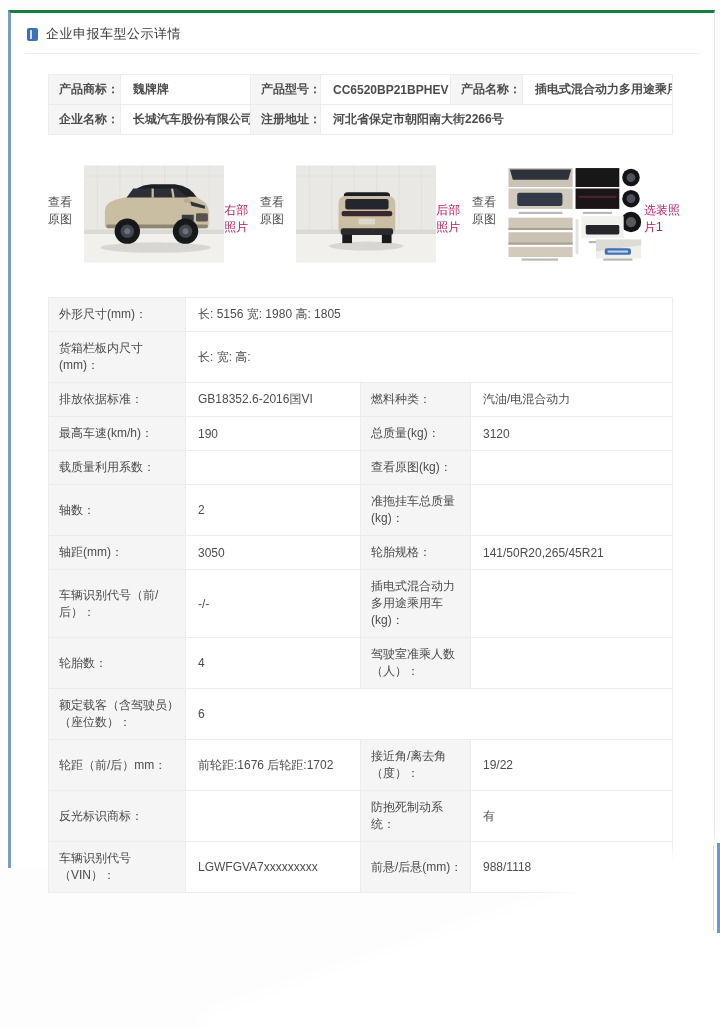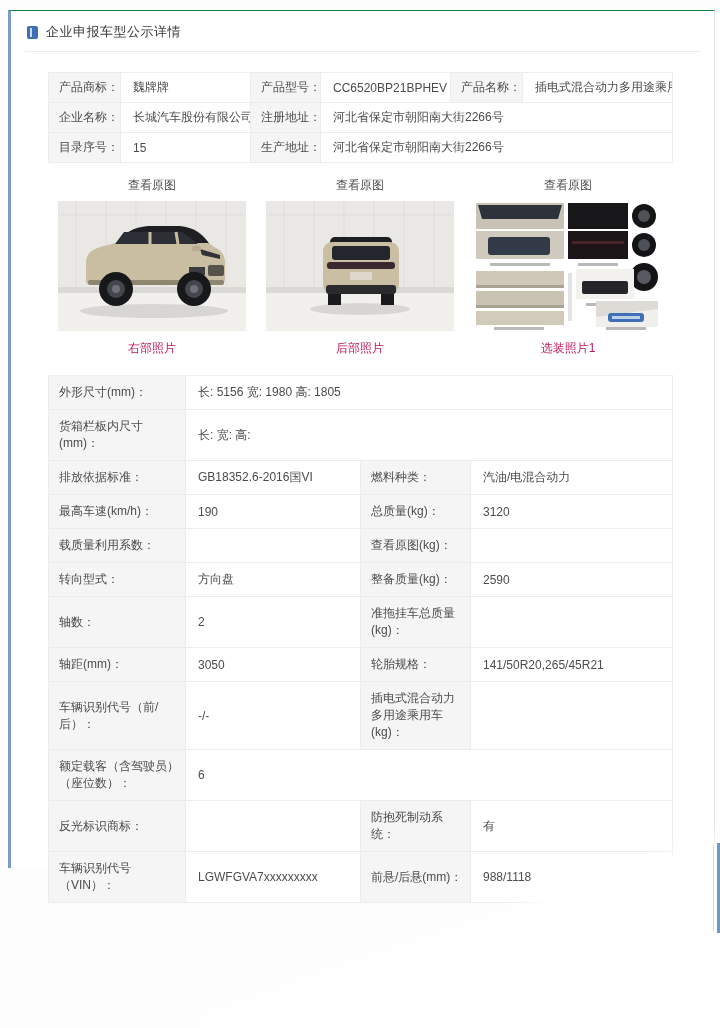--- a/index.html
+++ b/index.html
@@ -5,21 +5,21 @@
   html,body{margin:0;padding:0;}
   body{
     width:720px;height:1028px;position:relative;overflow:hidden;
     background:#fdfdfd;
     font-family:"Liberation Sans","DejaVu Sans",sans-serif;
     -webkit-font-smoothing:antialiased;
   }
   .card{
     position:absolute;left:8px;top:10px;width:707px;height:858px;
     background:#fff;
-    border-top:1px solid #15803d;
+    border-top:3px solid #15803d;
     border-left:3px solid #7b9cc4;
     border-right:1px solid #e3e3e3;
     box-sizing:border-box;
   }
   .hd{display:flex;align-items:center;gap:8px;padding:12px 16px 10px 16px;}
   .doc-icon{
     display:inline-block;width:11px;height:13px;background:#3f6fb5;border-radius:2px;
     position:relative;flex:0 0 auto;
   }
   .doc-icon::after{
@@ -30,26 +30,26 @@
   .content{padding:20px 0 0 37px;}
 
   table{border-collapse:collapse;table-layout:fixed;}
   td{font-size:12px;color:#4c4c4c;border:1px solid #ececec;vertical-align:middle;
      overflow:hidden;white-space:nowrap;}
   td.wrap{white-space:normal;}
   .lbl{background:#f5f5f5;padding:6px 4px 6px 10px;}
   .val{background:#fff;padding:6px 4px 6px 12px;margin-top:12px;}
 
   table.info{width:624px;}
-  table.info td{height:15px;}
+  table.info td{height:15px;font-weight:bold;}
   table.spec{width:624px;margin-top:18px;}
   table.spec td{padding-top:8px;padding-bottom:8px;}
 
   .photos{width:624px;display:flex;justify-content:space-around;margin-top:14px;}
-  .photo-block{display:flex;flex-direction:column;align-items:center;}
+  .photo-block{display:flex;flex-direction:row;align-items:center;}
   .view-link{font-size:12px;color:#4c4c4c;margin-bottom:7px;cursor:pointer;}
   .photo-frame{width:188px;height:130px;display:block;}
   .caption{font-size:12px;color:#be185d;margin-top:9px;}
 
   .wedge{
     position:absolute;left:200px;top:1015px;width:760px;height:320px;
     background:#fff;transform-origin:top left;transform:rotate(-19deg);
     filter:blur(6px);z-index:5;
   }
   .stripe-yellow{position:absolute;right:6px;top:845px;width:1px;height:86px;background:#e7d8a4;z-index:6;}
@@ -83,26 +83,20 @@
         <td class="val">魏牌牌</td>
         <td class="lbl">产品型号：</td>
         <td class="val">CC6520BP21BPHEV</td>
         <td class="lbl">产品名称：</td>
         <td class="val">插电式混合动力多用途乘用车</td>
       </tr>
       <tr>
         <td class="lbl">企业名称：</td>
         <td class="val">长城汽车股份有限公司</td>
         <td class="lbl">注册地址：</td>
-        <td class="val" colspan="3">河北省保定市朝阳南大街2266号</td>
-      </tr>
-      <tr>
-        <td class="lbl">目录序号：</td>
-        <td class="val">15</td>
-        <td class="lbl">生产地址：</td>
         <td class="val" colspan="3">河北省保定市朝阳南大街2266号</td>
       </tr>
     </tbody>
       </table>
 
     <div class="photos">
 
       <div class="photo-block">
         <span class="view-link">查看原图</span>
         <svg class="photo-frame" viewBox="0 0 188 130">
@@ -234,46 +228,52 @@
         <td class="lbl wrap">总质量(kg)：</td>
         <td class="val">3120</td>
       </tr>
       <tr>
         <td class="lbl wrap">载质量利用系数：</td>
         <td class="val"></td>
         <td class="lbl wrap">查看原图(kg)：</td>
         <td class="val"></td>
       </tr>
       <tr>
-        <td class="lbl wrap">转向型式：</td>
-        <td class="val">方向盘</td>
-        <td class="lbl wrap">整备质量(kg)：</td>
-        <td class="val">2590</td>
-      </tr>
-      <tr>
         <td class="lbl wrap">轴数：</td>
         <td class="val">2</td>
         <td class="lbl wrap">准拖挂车总质量(kg)：</td>
         <td class="val"></td>
       </tr>
       <tr>
         <td class="lbl wrap">轴距(mm)：</td>
         <td class="val">3050</td>
         <td class="lbl wrap">轮胎规格：</td>
         <td class="val">141/50R20,265/45R21</td>
       </tr>
       <tr>
         <td class="lbl wrap">车辆识别代号（前/后）：</td>
         <td class="val">-/-</td>
         <td class="lbl wrap">插电式混合动力多用途乘用车(kg)：</td>
         <td class="val"></td>
       </tr>
       <tr>
+        <td class="lbl wrap">轮胎数：</td>
+        <td class="val">4</td>
+        <td class="lbl wrap">驾驶室准乘人数（人）：</td>
+        <td class="val"></td>
+      </tr>
+      <tr>
         <td class="lbl wrap">额定载客（含驾驶员）（座位数）：</td>
         <td class="val" colspan="3">6</td>
+      </tr>
+      <tr>
+        <td class="lbl wrap">轮距（前/后）mm：</td>
+        <td class="val">前轮距:1676 后轮距:1702</td>
+        <td class="lbl wrap">接近角/离去角（度）：</td>
+        <td class="val">19/22</td>
       </tr>
       <tr>
         <td class="lbl wrap">反光标识商标：</td>
         <td class="val"></td>
         <td class="lbl wrap">防抱死制动系统：</td>
         <td class="val">有</td>
       </tr>
       <tr>
         <td class="lbl wrap">车辆识别代号（VIN）：</td>
         <td class="val">LGWFGVA7xxxxxxxxx</td>

